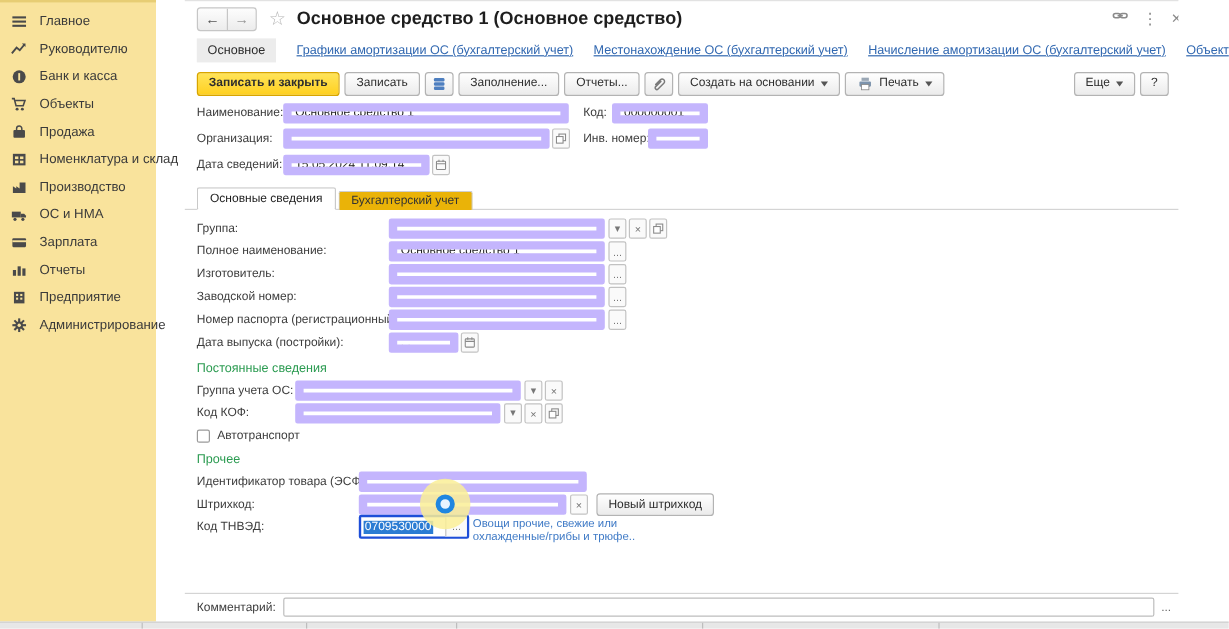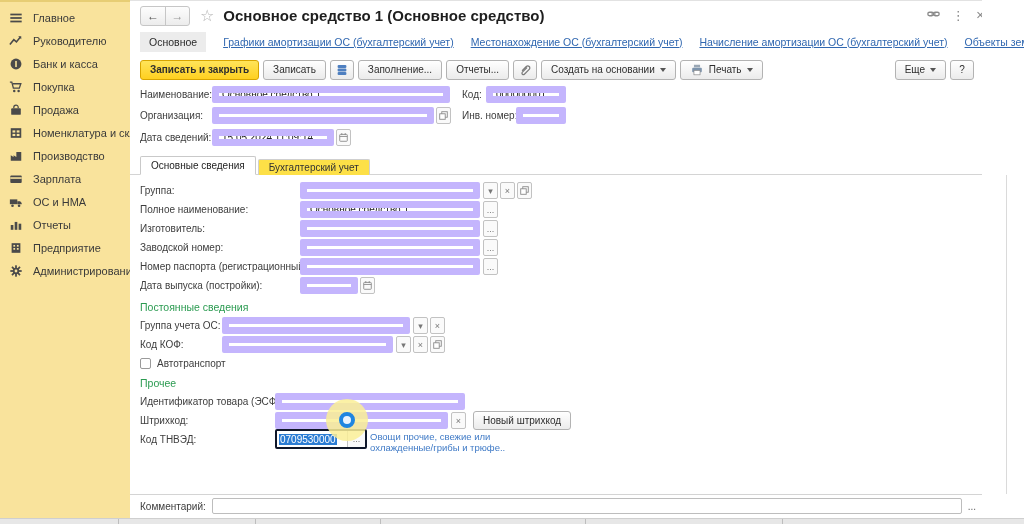--- a/index.html
+++ b/index.html
@@ -1,18 +1,18 @@
 <!DOCTYPE html>
 <html><head>
 <meta charset="utf-8">
 <style>
   * { margin:0; padding:0; box-sizing:border-box; }
   html,body { width:1024px; height:524px; overflow:hidden; background:#fff;
     font-family:"Liberation Sans","DejaVu Sans",sans-serif; }
-  .app { display:flex; width:982px; height:518px; }
+  .app { display:flex; width:982px; height:518px;gap:24px; }
 
   
   .sidebar { width:130px; flex:none; background:#f9e39c; border-top:2px solid #e7cd74; padding-top:4px; height:100%; }
   .side-item { display:flex; align-items:center; height:23px; padding:0 8px; font-size:11px; color:#3a3a3a; cursor:pointer; white-space:nowrap; }
   .side-item .ico { width:16px; height:16px; margin-right:9px; flex:none; display:flex; align-items:center; justify-content:center; }
 
   
   .main { flex:1; min-width:0; display:flex; flex-direction:column; background:#fff; border-top:1px solid #e2e2e2; position:relative; }
 
   .titlebar { height:30px; display:flex; align-items:center; padding:0 4px 0 10px; overflow:hidden; }
@@ -41,31 +41,31 @@
   .hrow { position:relative; height:20px; margin:0 0 2px 10px; font-size:10px; }
   .flabel { position:absolute; top:3px; color:#3d3d3d; white-space:nowrap; }
   .inp { position:absolute; top:0; height:17px; border:7px solid #c4b5fd; border-radius:2px; background:#fff;
     font-size:10px; color:#222; padding:0 3px; font-family:inherit; outline:none; }
   .sq { position:absolute; top:0; width:15px; height:17px; border:1px solid #c2c2c2; border-radius:2px; background:#fafafa;
     color:#777; font-size:9px; display:flex; align-items:center; justify-content:center; cursor:pointer; }
 
   .itabs { display:flex; align-items:flex-end; margin:4px 0 0 10px; height:20px; font-size:10px; position:relative; z-index:2; }
   .itab-active { background:#fff; border:1px solid #c9c9c9; border-bottom:1px solid #fff; border-radius:2px 2px 0 0;
     padding:3px 10px; position:relative; top:1px; color:#1d1d1d; cursor:pointer; }
-  .itab { background:#fde047; border:1px solid #cfcfcf; border-bottom:none; border-radius:2px 2px 0 0;
+  .itab { background:#eab308; border:1px solid #cfcfcf; border-bottom:none; border-radius:2px 2px 0 0;
     padding:2px 10px; margin-left:2px; position:relative; top:1px; color:#333; cursor:pointer; }
 
   .tabpage { border-top:1px solid #d4d4d4; border-bottom:1px solid #d4d4d4; height:326px; padding:7px 0 0 10px; position:relative; }
   .vline { position:absolute; top:0; bottom:0; left:876px; width:1px; background:#dadada; }
   .trow { position:relative; height:19px; font-size:10px; }
   .sec { color:#2b9b51; font-size:10.5px; margin:5px 0 4px; }
   .cbrow { display:flex; align-items:center; gap:6px; height:17px; font-size:10px; color:#3d3d3d; cursor:pointer; }
   .cb { width:11px; height:11px; border:1px solid #9a9a9a; border-radius:2px; background:#fff; flex:none; }
 
-  .focus-group { position:absolute; left:135px; top:-2px; display:flex; border:2px solid #0f172a; border-radius:2px; background:#fff; }
+  .focus-group { position:absolute; left:135px; top:-2px; display:flex; border:2px solid #1d4ed8; border-radius:2px; background:#fff; }
   .fg-inp { width:70px; height:16px; font-size:10px; display:flex; align-items:center; padding:0 2px; }
   .fg-inp .selected { background:#2b7cd3; color:#fff; padding:0 1px; }
   .fg-btn { width:18px; height:16px; border-left:1px solid #c2c2c2; background:#fafafa; color:#777; font-size:9px;
     display:flex; align-items:center; justify-content:center; cursor:pointer; }
   .hint { position:absolute; left:230px; top:0; width:162px; color:#3f7ac6; font-size:9.5px; line-height:11px; }
 
   .click-outer { position:absolute; left:196px; top:224px; width:42px; height:42px; border-radius:50%;
     background:rgba(250,238,150,0.85); pointer-events:none; }
   .click-inner { width:16px; height:16px; border:4.5px solid #1f86e0; background:#eaf4ff; border-radius:50%; margin:13px; }
 
@@ -113,21 +113,21 @@
       <span>Банк и касса</span>
     </div>
     <div class="side-item">
       <span class="ico">
           <svg width="14" height="14" viewBox="0 0 16 16">
             <path d="M1 2.5h2.2l1.8 6.8h6.8l1.7-5H4.5" fill="none" stroke="#4a4a4a" stroke-width="1.5"></path>
             <circle cx="6" cy="12.5" r="1.4" fill="#4a4a4a"></circle>
             <circle cx="11" cy="12.5" r="1.4" fill="#4a4a4a"></circle>
           </svg>
         </span>
-      <span>Покупка</span>
+      <span>Объекты</span>
     </div>
     <div class="side-item">
       <span class="ico">
           <svg width="14" height="14" viewBox="0 0 16 16">
             <path d="M5.5 6V4.8a2.5 2.5 0 0 1 5 0V6" fill="none" stroke="#4a4a4a" stroke-width="1.4"></path>
             <rect x="2.5" y="6" width="11" height="7.5" rx="1" fill="#4a4a4a"></rect>
           </svg>
         </span>
       <span>Продажа</span>
     </div>
@@ -149,36 +149,36 @@
       <span class="ico">
           <svg width="14" height="14" viewBox="0 0 16 16">
             <path d="M2 13.5V7l3.2 2.2V7l3.2 2.2V3.5H14v10z" fill="#4a4a4a"></path>
           </svg>
         </span>
       <span>Производство</span>
     </div>
     <div class="side-item">
       <span class="ico">
           <svg width="14" height="14" viewBox="0 0 16 16">
-            <rect x="1.5" y="4" width="13" height="8.5" rx="1" fill="#4a4a4a"></rect>
-            <rect x="1.5" y="6" width="13" height="1.8" fill="#f9e39c"></rect>
-          </svg>
-        </span>
-      <span>Зарплата</span>
-    </div>
-    <div class="side-item">
-      <span class="ico">
-          <svg width="14" height="14" viewBox="0 0 16 16">
             <rect x="1" y="5" width="8.5" height="5.5" fill="#4a4a4a"></rect>
             <path d="M9.5 7h3.2l1.8 2v1.5H9.5z" fill="#4a4a4a"></path>
             <circle cx="4" cy="12.3" r="1.5" fill="#4a4a4a"></circle>
             <circle cx="11.5" cy="12.3" r="1.5" fill="#4a4a4a"></circle>
           </svg>
         </span>
       <span>ОС и НМА</span>
+    </div>
+    <div class="side-item">
+      <span class="ico">
+          <svg width="14" height="14" viewBox="0 0 16 16">
+            <rect x="1.5" y="4" width="13" height="8.5" rx="1" fill="#4a4a4a"></rect>
+            <rect x="1.5" y="6" width="13" height="1.8" fill="#f9e39c"></rect>
+          </svg>
+        </span>
+      <span>Зарплата</span>
     </div>
     <div class="side-item">
       <span class="ico">
           <svg width="14" height="14" viewBox="0 0 16 16">
             <rect x="2" y="8" width="3" height="5.5" fill="#4a4a4a"></rect>
             <rect x="6.5" y="4.5" width="3" height="9" fill="#4a4a4a"></rect>
             <rect x="11" y="6.5" width="3" height="7" fill="#4a4a4a"></rect>
           </svg>
         </span>
       <span>Отчеты</span>

